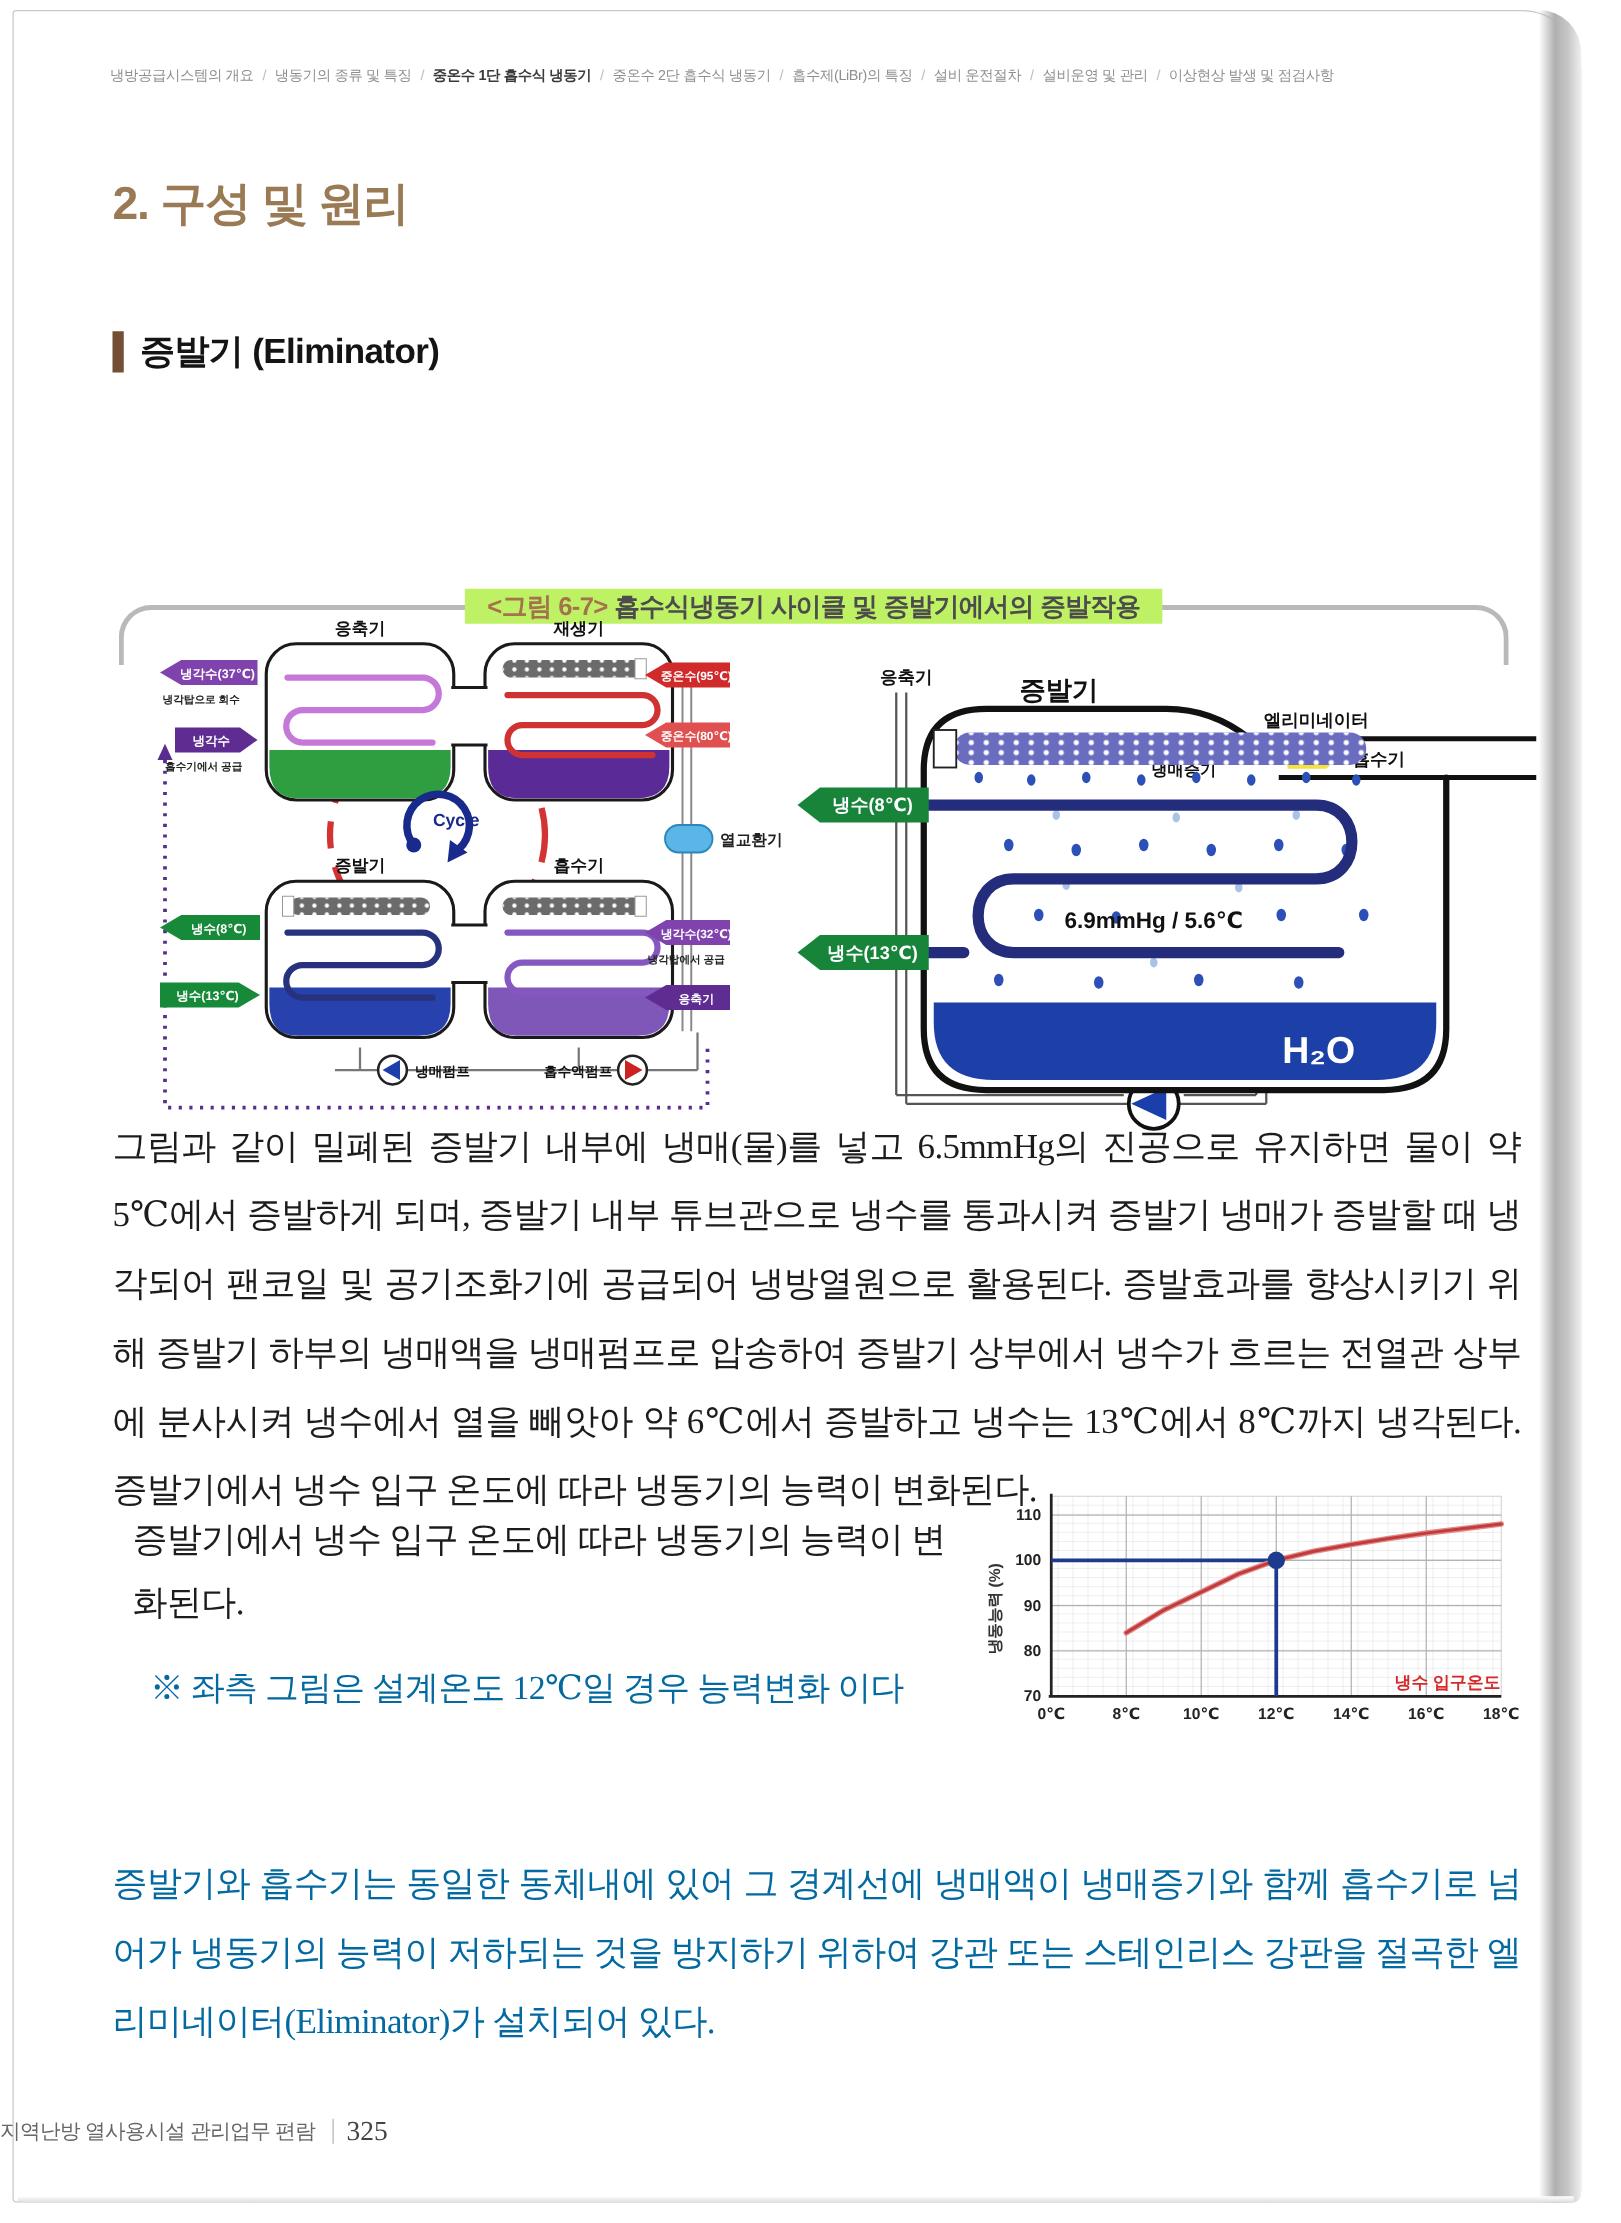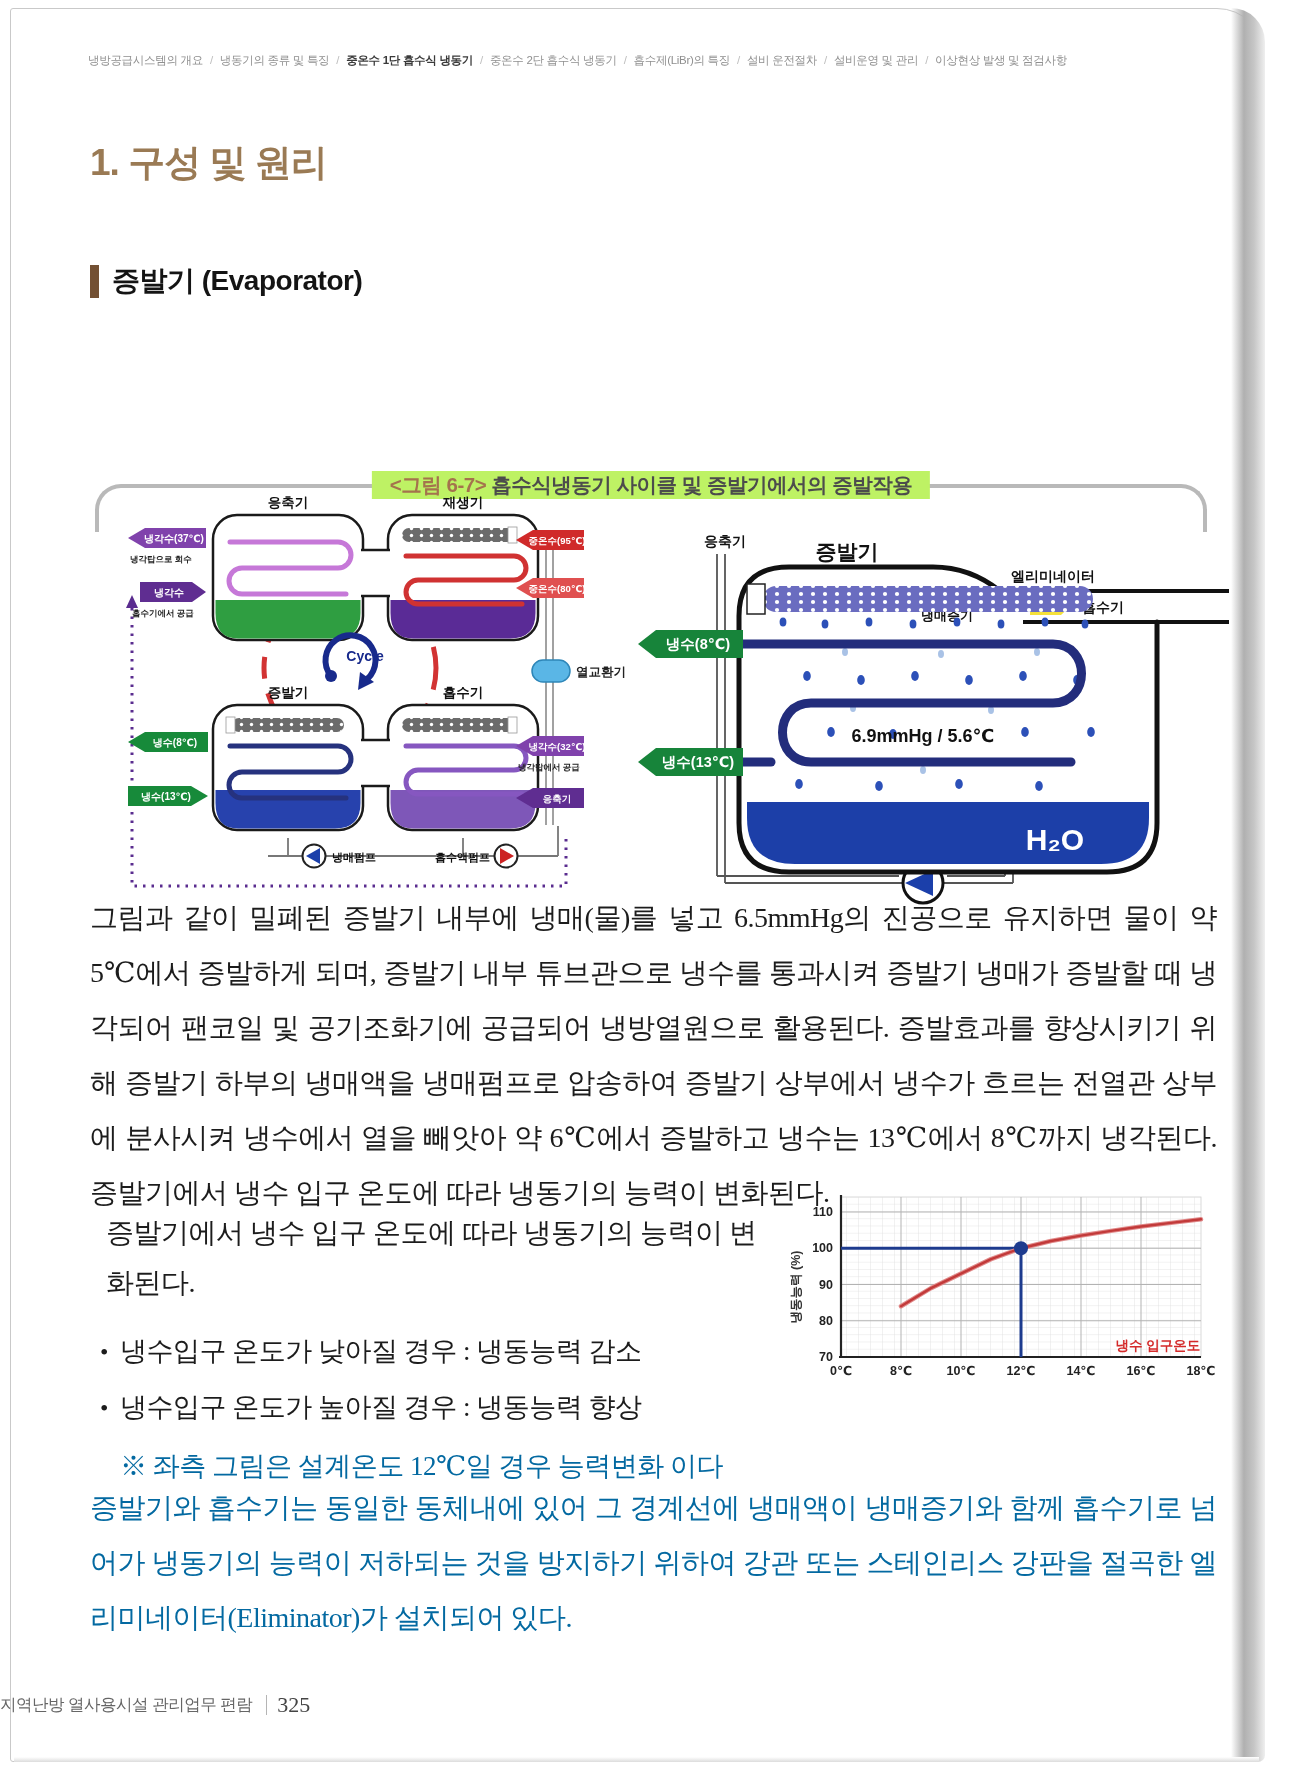--- a/index.html
+++ b/index.html
@@ -73,25 +73,25 @@
 
 <div class="stage">
   <div class="page-frame"></div>
   <div class="page-edge"></div>
   <div class="page-edge-bottom"></div>
 
   <div class="breadcrumb">
     <span class="bc">냉방공급시스템의 개요</span><span class="sep">/</span><span class="bc">냉동기의 종류 및 특징</span><span class="sep">/</span><span class="bc active">중온수 1단 흡수식 냉동기</span><span class="sep">/</span><span class="bc">중온수 2단 흡수식 냉동기</span><span class="sep">/</span><span class="bc">흡수제(LiBr)의 특징</span><span class="sep">/</span><span class="bc">설비 운전절차</span><span class="sep">/</span><span class="bc">설비운영 및 관리</span><span class="sep">/</span><span class="bc">이상현상 발생 및 점검사항</span>
   </div>
 
-  <div class="page-title">1. 구성 및 원리</div>
+  <div class="page-title">2. 구성 및 원리</div>
 
   <div class="section-head">
     <div class="section-bar"></div>
-    <div class="section-title">증발기 (Evaporator)</div>
+    <div class="section-title">증발기 (Eliminator)</div>
   </div>
 
 
   <div class="figure">
     <div class="bracket"></div>
     <div class="caption">
       <span class="tag">&lt;그림 6-7&gt;</span><span class="txt"> 흡수식냉동기 사이클 및 증발기에서의 증발작용</span>
     </div>
 
     <svg class="diag-left" width="466" height="420" viewBox="0 0 466 420">
@@ -307,24 +307,20 @@
         <polygon points="105,0 18,0 0,14 18,28 105,28" fill="#17843a"></polygon>
         <text x="60" y="19" text-anchor="middle" font-size="14.5" font-weight="bold" fill="#fff">냉수(13℃)</text>
       </g>
     </svg>
   </div>
 
   <p class="p1">그림과 같이 밀폐된 증발기 내부에 냉매(물)를 넣고 6.5mmHg의 진공으로 유지하면 물이 약 5℃에서 증발하게 되며, 증발기 내부 튜브관으로 냉수를 통과시켜 증발기 냉매가 증발할 때 냉각되어 팬코일 및 공기조화기에 공급되어 냉방열원으로 활용된다. 증발효과를 향상시키기 위해 증발기 하부의 냉매액을 냉매펌프로 압송하여 증발기 상부에서 냉수가 흐르는 전열관 상부에 분사시켜 냉수에서 열을 빼앗아 약 6℃에서 증발하고 냉수는 13℃에서 8℃까지 냉각된다. 증발기에서 냉수 입구 온도에 따라 냉동기의 능력이 변화된다.</p>
 
   <div class="p2block">
     <p>증발기에서 냉수 입구 온도에 따라 냉동기의 능력이 변화된다.</p>
-    <ul>
-      <li>냉수입구 온도가 낮아질 경우 : 냉동능력 감소</li>
-      <li>냉수입구 온도가 높아질 경우 : 냉동능력 향상</li>
-    </ul>
     <div class="note">※ 좌측 그림은 설계온도 12℃일 경우 능력변화 이다</div>
   </div>
 
   <div class="chart-wrap">
     <svg id="perf-chart" width="432" height="210" viewBox="0 0 432 210">
       <defs>
         <pattern id="mingrid" width="12" height="7.25" patternUnits="userSpaceOnUse">
           <path d="M12 0 H0 V7.25" fill="none" stroke="#dcdcdc" stroke-width="0.8"></path>
         </pattern>
       </defs>

